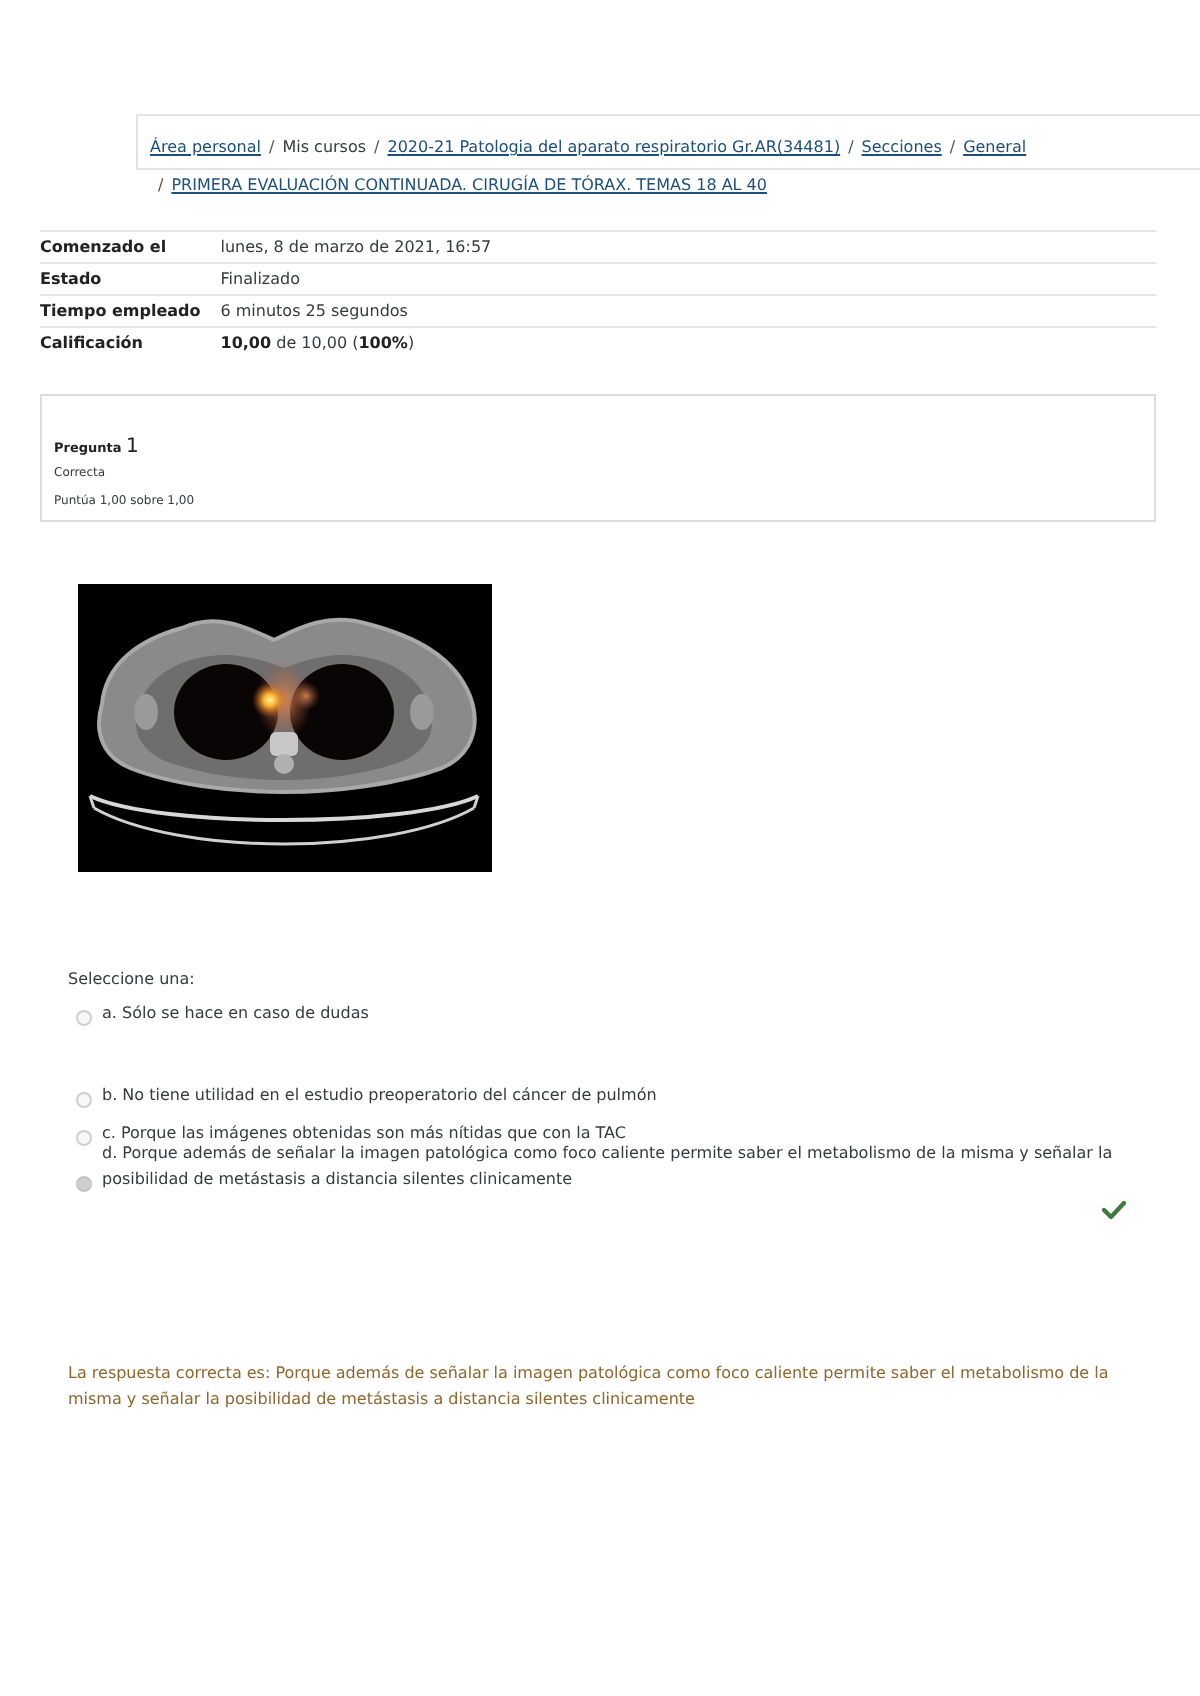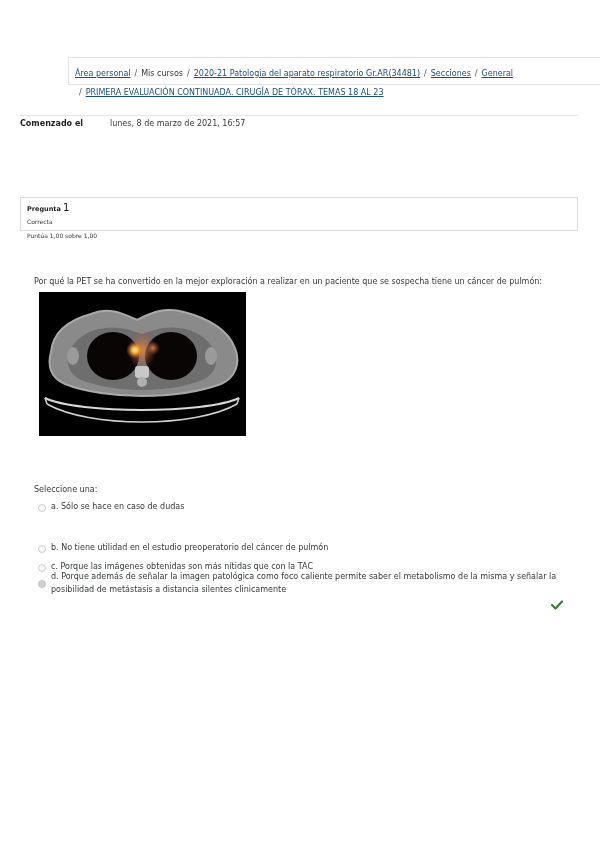--- a/index.html
+++ b/index.html
@@ -31,44 +31,44 @@
     .summary tr:last-child { border-bottom: none; }
     .summary th {
       width: 86px; text-align: left; font-weight: bold; color: #222;
       padding: 0 6px 0 0; white-space: nowrap;
     }
     .summary td { color: #373a3c; padding-left: 4px; white-space: nowrap; margin-top: 20px; }
     .summary b { font-weight: bold; color: #222; }
 
     
     .qinfo {
-      position: absolute; left: 20px; top: 197px; width: 558px; height: 34px;
+      position: absolute; left: 20px; top: 197px; width: 558px; height: 64px;
       border: 1px solid #dcdcdc; background: #fff;
-      padding: 4px 6px; font-size: 6px; color: #373a3c;
+      padding: 20px 6px; font-size: 6px; color: #373a3c;
     }
     .qinfo .qno { font-size: 6.5px; font-weight: bold; color: #222; line-height: 12px; }
     .qinfo .qno .num { font-size: 10px; font-weight: normal; }
     .qinfo .row { line-height: 14px; }
 
     
     .qtext {
       position: absolute; left: 34px; top: 277px; font-size: 8px; color: #373a3c;
       white-space: nowrap;
     }
     .pet-image {
       position: absolute; left: 39px; top: 292px; width: 207px; height: 144px;
       background: #000; overflow: hidden;
     }
 
     .prompt {
       position: absolute; left: 34px; top: 485px; font-size: 8px; color: #373a3c;
     }
     .answer {
       position: absolute; left: 38px; font-size: 8px; color: #373a3c;
-      display: flex; align-items: center;
+      display: flex; align-items: flex-end;
     }
     .radio {
       width: 8px; height: 8px; border-radius: 50%;
       border: 1px solid #cfcfcf; background: #f7f7f7;
       margin-right: 5px; margin-top: 2px; flex: none;
     }
     .radio.checked { background: #d0d0d0; border-color: #c4c4c4; }
     .answer .txt { line-height: 13px; }
     .answer-d { width: 520px; }
     .check-icon {
@@ -82,40 +82,51 @@
 </head>
 <body>
 
 <div class="page">
 
   <nav class="breadcrumb-box">
     <div class="bc-line">
       <a class="bc-link">Área personal</a><span class="bc-sep">/</span><span class="bc-text">Mis cursos</span><span class="bc-sep">/</span><a class="bc-link">2020-21 Patologia del aparato respiratorio Gr.AR(34481)</a><span class="bc-sep">/</span><a class="bc-link">Secciones</a><span class="bc-sep">/</span><a class="bc-link">General</a>
     </div>
     <div class="bc-line">
-      <span class="bc-sep" style="margin-left:4px">/</span><a class="bc-link">PRIMERA EVALUACIÓN CONTINUADA. CIRUGÍA DE TÓRAX. TEMAS 18 AL 23</a>
+      <span class="bc-sep" style="margin-left:4px">/</span><a class="bc-link">PRIMERA EVALUACIÓN CONTINUADA. CIRUGÍA DE TÓRAX. TEMAS 18 AL 40</a>
     </div>
   </nav>
 
   <table class="summary">
     <tbody>
       <tr>
         <th>Comenzado el</th>
         <td>lunes, 8 de marzo de 2021, 16:57</td>
+      </tr>
+      <tr>
+        <th>Estado</th>
+        <td>Finalizado</td>
+      </tr>
+      <tr>
+        <th>Tiempo empleado</th>
+        <td>6 minutos 25 segundos</td>
+      </tr>
+      <tr>
+        <th>Calificación</th>
+        <td><b>10,00</b> <span>de 10,00 (</span><b>100%</b><span>)</span></td>
       </tr>
     </tbody>
   </table>
 
   <div class="qinfo">
     <div class="qno"><span>Pregunta</span> <span class="num">1</span></div>
     <div class="row">Correcta</div>
     <div class="row">Puntúa 1,00 sobre 1,00</div>
   </div>
 
-  <div class="qtext">Por qué la PET se ha convertido en la mejor exploración a realizar en un paciente que se sospecha tiene un cáncer de pulmón:</div>
 
   <div class="pet-image">
     <svg width="207" height="144" viewBox="0 0 207 144">
       <defs>
         <radialGradient id="hot1" cx="0.5" cy="0.5" r="0.5">
           <stop offset="0" stop-color="#fff6a0"></stop>
           <stop offset="0.35" stop-color="#f7b030"></stop>
           <stop offset="1" stop-color="#c05020" stop-opacity="0"></stop>
         </radialGradient>
         <radialGradient id="hot2" cx="0.5" cy="0.5" r="0.5">
@@ -166,13 +177,14 @@
 
   <div class="answer answer-d" style="top:570px">
     <span class="radio checked"></span>
     <span class="txt"><span>d.</span> <span>Porque además de señalar la imagen patológica como foco caliente permite saber el metabolismo de la misma y señalar la posibilidad de metástasis a distancia silentes clinicamente</span></span>
   </div>
 
   <svg class="check-icon" viewBox="0 0 12 10">
     <path d="M1,5 L4.5,8.5 L11,1.5" fill="none" stroke="#3f7a3f" stroke-width="2.2" stroke-linecap="round" stroke-linejoin="round"></path>
   </svg>
 
+  <div class="feedback">La respuesta correcta es: Porque además de señalar la imagen patológica como foco caliente permite saber el metabolismo de la misma y señalar la posibilidad de metástasis a distancia silentes clinicamente</div>
 </div>
 
 </body></html>

